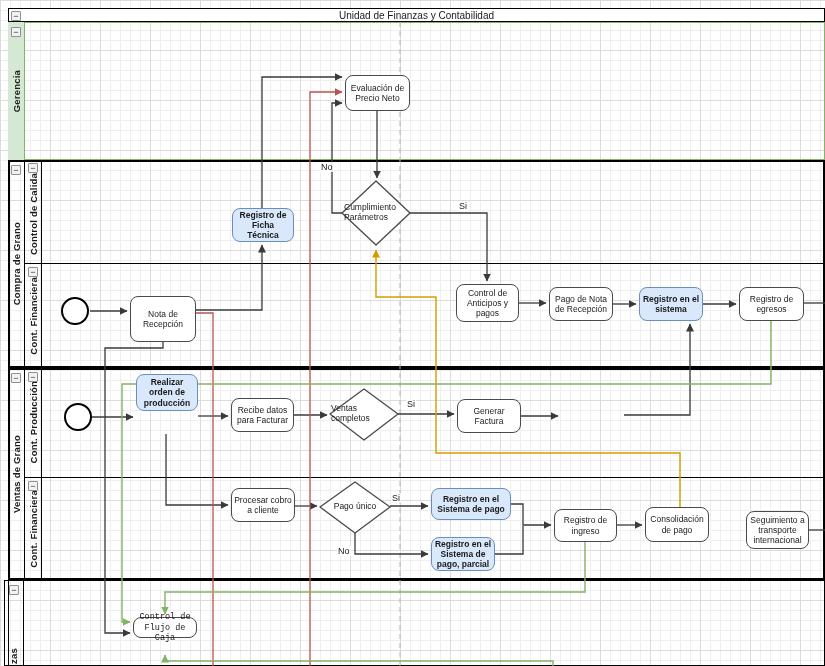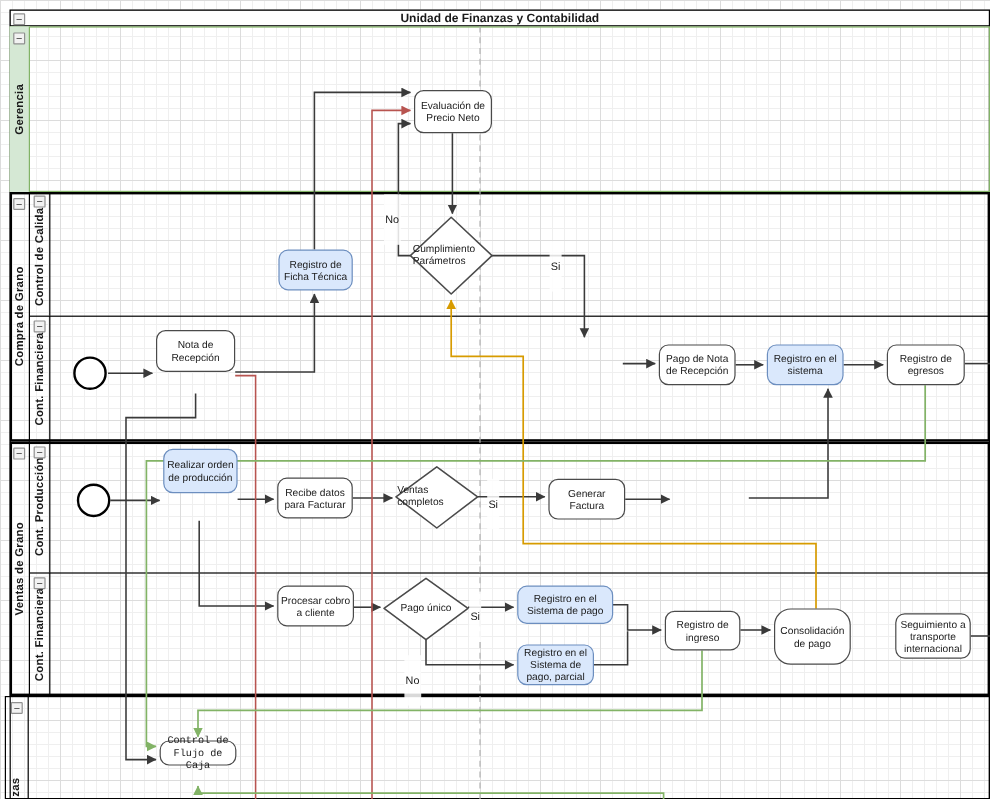--- a/index.html
+++ b/index.html
@@ -10,34 +10,34 @@
       linear-gradient(#dcdcdc 1px,transparent 1px),
       linear-gradient(90deg,#dcdcdc 1px,transparent 1px),
       linear-gradient(#efefef 1px,transparent 1px),
       linear-gradient(90deg,#efefef 1px,transparent 1px);
     background-size:50px 50px,50px 50px,10px 10px,10px 10px;
   }
   .abs{position:absolute;box-sizing:border-box;}
   
   .pool{border:2px solid #000;background:transparent;z-index:1;}
   .titlebar{border:1.5px solid #000;background:#fff;display:flex;align-items:center;justify-content:center;
-    font-weight:bold;font-size:10px;z-index:1;}
+    font-weight:normal;font-size:10px;z-index:1;}
   .lanecol{display:flex;align-items:center;justify-content:center;z-index:1;}
   .vtext{writing-mode:vertical-rl;transform:rotate(180deg);font-weight:bold;font-size:9.5px;white-space:nowrap;letter-spacing:.2px;}
   .divider{z-index:1;}
   .collapse{width:10px;height:10px;border:1px solid #909090;background:#f2f2f2;color:#333;
     font-size:9px;line-height:8px;text-align:center;z-index:5;border-radius:1px;}
   
   .node{border:1.3px solid #4a4a4a;border-radius:8px;background:#fff;display:flex;align-items:center;
     justify-content:center;text-align:center;font-size:8.5px;line-height:1.18;padding:1px 2px;z-index:3;}
-  .node.blue{background:#dae8fc;border-color:#6c8ebf;}
+  .node.blue{background:#dae8fc;border-color:#6c8ebf;font-weight:bold;}
   .event{border:2.5px solid #000;border-radius:50%;background:#fff;z-index:3;}
   .dlabel{display:flex;align-items:center;justify-content:center;
     font-size:8.5px;line-height:1.15;z-index:3;}
-  .elabel{font-size:9px;z-index:4;background:rgba(255,255,255,.85);padding:16px 1px;}
+  .elabel{font-size:9px;z-index:4;background:rgba(255,255,255,.85);padding:0 1px;}
   svg.wires{position:absolute;left:0;top:0;z-index:2;pointer-events:none;}
 </style>
 </head>
 <body>
 
 <div id="canvas">
 
   <div class="abs pool" style="left:8px;top:8px;width:817px;height:658px;border-width:1.5px;"></div>
   <div class="abs titlebar" style="left:8px;top:8px;width:817px;height:14px;">
     <span>Unidad de Finanzas y Contabilidad</span>
@@ -151,32 +151,33 @@
       <polygon points="364,389 398,414 364,440 330,414"></polygon>
       <polygon points="355,482 390,507 355,533 320,507"></polygon>
     </g>
   </svg>
 
   <div class="abs event" style="left:61px;top:297px;width:28px;height:28px;"></div>
   <div class="abs event" style="left:64px;top:403px;width:28px;height:28px;"></div>
 
   <div class="abs node" style="left:345px;top:75px;width:65px;height:36px;">Evaluación de Precio Neto</div>
   <div class="abs node blue" style="left:232px;top:208px;width:62px;height:34px;">Registro de Ficha Técnica</div>
-  <div class="abs node" style="left:130px;top:275px;width:66px;height:35px;">Nota de Recepción</div>
+  <div class="abs node" style="left:130px;top:296px;width:66px;height:46px;">Nota de Recepción</div>
+  <div class="abs node" style="left:456px;top:284px;width:63px;height:38px;">Control de Anticipos y pagos</div>
   <div class="abs node" style="left:549px;top:287px;width:64px;height:34px;">Pago de Nota de Recepción</div>
   <div class="abs node blue" style="left:639px;top:287px;width:64px;height:34px;">Registro en el sistema</div>
   <div class="abs node" style="left:739px;top:287px;width:65px;height:34px;">Registro de egresos</div>
   <div class="abs node blue" style="left:136px;top:374px;width:62px;height:37px;">Realizar orden de producción</div>
   <div class="abs node" style="left:231px;top:398px;width:63px;height:34px;">Recibe datos para Facturar</div>
   <div class="abs node" style="left:457px;top:399px;width:64px;height:34px;">Generar Factura</div>
   <div class="abs node" style="left:231px;top:488px;width:64px;height:34px;">Procesar cobro a cliente</div>
   <div class="abs node blue" style="left:431px;top:488px;width:80px;height:32px;">Registro en el Sistema de pago</div>
   <div class="abs node blue" style="left:431px;top:537px;width:64px;height:34px;">Registro en el Sistema de pago, parcial</div>
   <div class="abs node" style="left:554px;top:509px;width:63px;height:33px;">Registro de ingreso</div>
-  <div class="abs node" style="left:645px;top:507px;width:64px;height:47px;border-radius:14px;">Consolidación de pago</div>
+  <div class="abs node" style="left:645px;top:507px;width:64px;height:35px;">Consolidación de pago</div>
   <div class="abs node" style="left:746px;top:511px;width:63px;height:38px;">Seguimiento a transporte internacional</div>
   <div class="abs node" style="left:133px;top:617px;width:64px;height:21px;font-family:Liberation Mono, monospace;">Control de Flujo de Caja</div>
 
   <div class="abs dlabel" style="left:344px;top:196px;width:64px;height:34px;">Cumplimiento Parámetros</div>
   <div class="abs dlabel" style="left:331px;top:404px;width:66px;height:20px;">Ventas completos</div>
   <div class="abs dlabel" style="left:325px;top:497px;width:60px;height:20px;">Pago único</div>
 
   <div class="abs elabel" style="left:320px;top:162px;">No</div>
   <div class="abs elabel" style="left:458px;top:201px;">Si</div>
   <div class="abs elabel" style="left:406px;top:399px;">Si</div>

